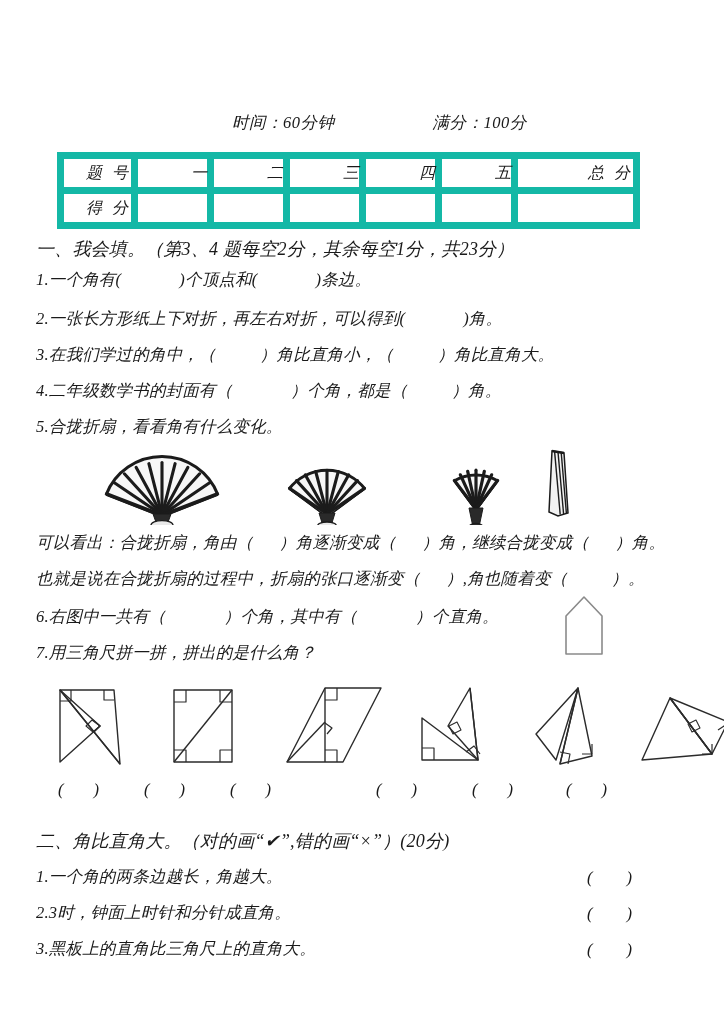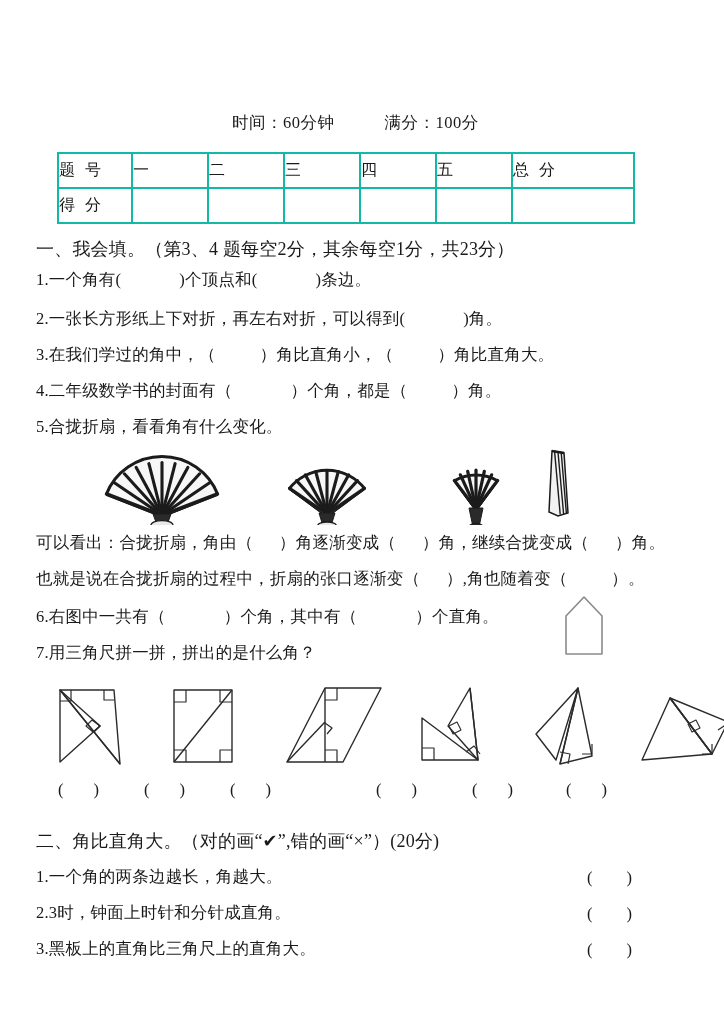--- a/index.html
+++ b/index.html
@@ -11,48 +11,49 @@
     font-family: "Liberation Serif", "DejaVu Serif", serif;
     color: #1a1a1a;
     position: relative;
     overflow: hidden;
   }
   .page {
     position: relative;
     width: 724px;
     height: 1024px;
     padding: 12px;
+    font-style: italic;
   }
 
   
   .exam-meta {
     position: absolute;
     top: 112px;
     left: 57px;
     width: 578px;
     display: flex;
     font-size: 16.5px;
     letter-spacing: 0.5px;
   }
   .exam-meta .time { margin-left: 175px; }
-  .exam-meta .total { margin-left: 50px; }
+  .exam-meta .total { margin-left: 98px; }
 
   
   .score-table {
     position: absolute;
     top: 152px;
     left: 57px;
     width: 576px;
     border-collapse: collapse;
     table-layout: fixed;
   }
   .score-table td {
-    border: 2px solid #14b8a6;
+    border: 7px solid #14b8a6;
     height: 35px;
-    text-align: left;
+    text-align: right;
     vertical-align: middle;
     font-size: 16px;
     letter-spacing: 3px;
     padding: 0;
   }
   .score-table td.lbl { width: 74px; }
   .score-table td.num { width: 76px; letter-spacing: 0; }
   .score-table td.tot { width: 122px; }
 
   

